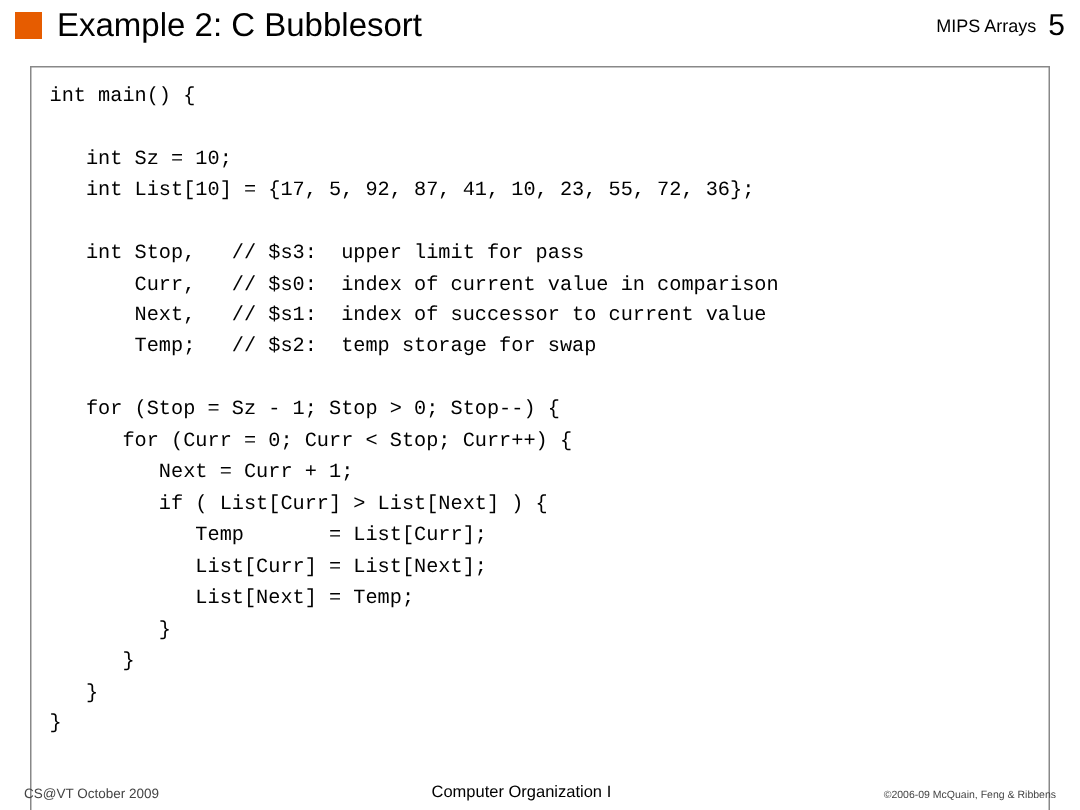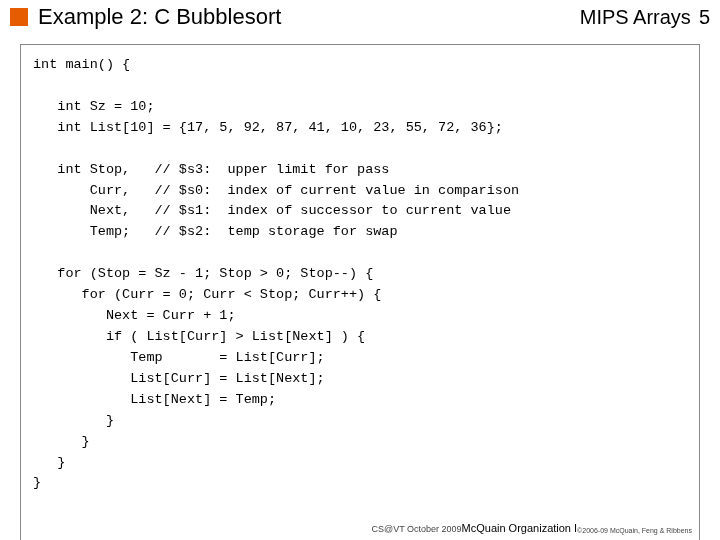--- a/index.html
+++ b/index.html
@@ -23,21 +23,21 @@
     margin-right: 10px;
     flex-shrink: 0;
   }
   .title {
     font-size: 22px;
     font-weight: 400;
     color: #000;
     flex: 1;
   }
   .right-label {
-    font-size: 20px;
+    font-size: 12px;
     color: #000;
     margin-right: 8px;
   }
   .page-num {
     font-size: 20px;
     color: #000;
   }
   .code-box {
     margin: 8px 20px 0 20px;
     border: 1px solid #888;
@@ -49,23 +49,23 @@
     color: #000;
     height: 532px;
     overflow: hidden;
   }
   .footer {
     position: absolute;
     bottom: 6px;
     left: 0;
     right: 0;
     display: flex;
-    justify-content: flex-end;
+    justify-content: space-between;
     align-items: flex-end;
-    padding: 0 28px;
+    padding: 0 16px;
     font-size: 9px;
     color: #444;
   }
   .footer-center {
     font-size: 11px;
     color: #000;
   }
   .footer-right {
     font-size: 7px;
   }
@@ -97,15 +97,15 @@
             Temp       = List[Curr];
             List[Curr] = List[Next];
             List[Next] = Temp;
          }
       }
    }
 }</div>
 
 <div class="footer">
   <div>CS@VT October 2009</div>
-  <div class="footer-center">McQuain Organization I</div>
+  <div class="footer-center">Computer Organization I</div>
   <div class="footer-right">©2006-09  McQuain, Feng &amp; Ribbens</div>
 </div>
 
 </body></html>

